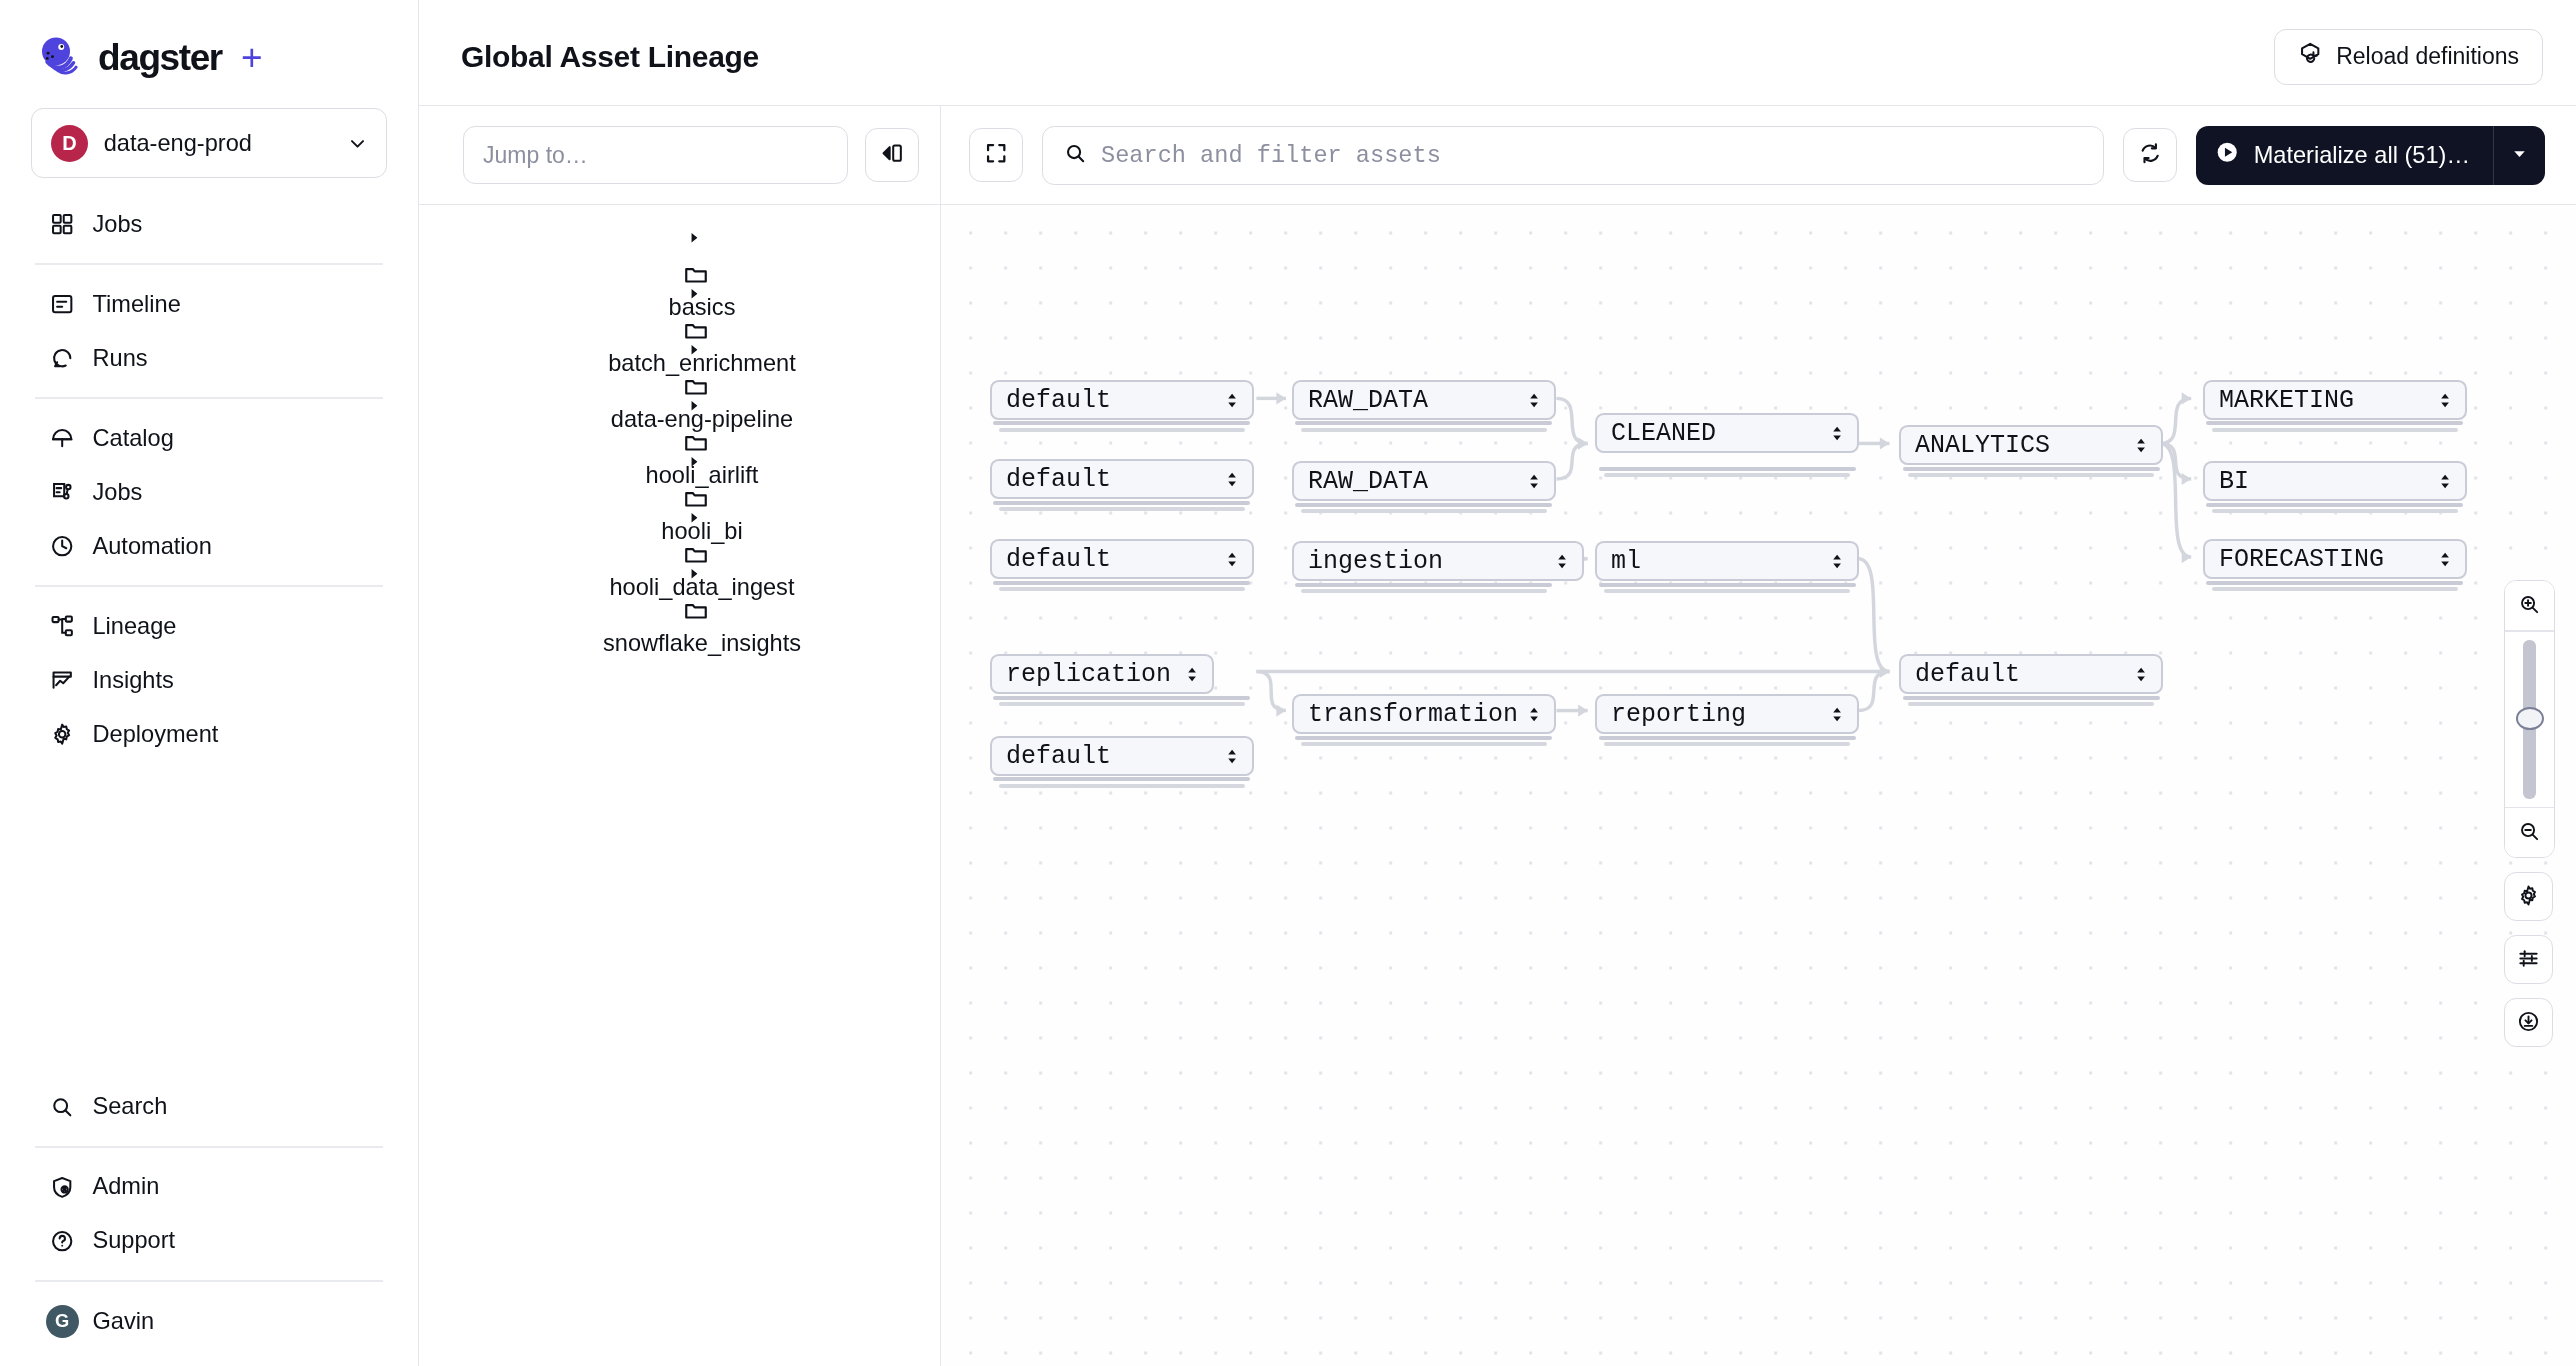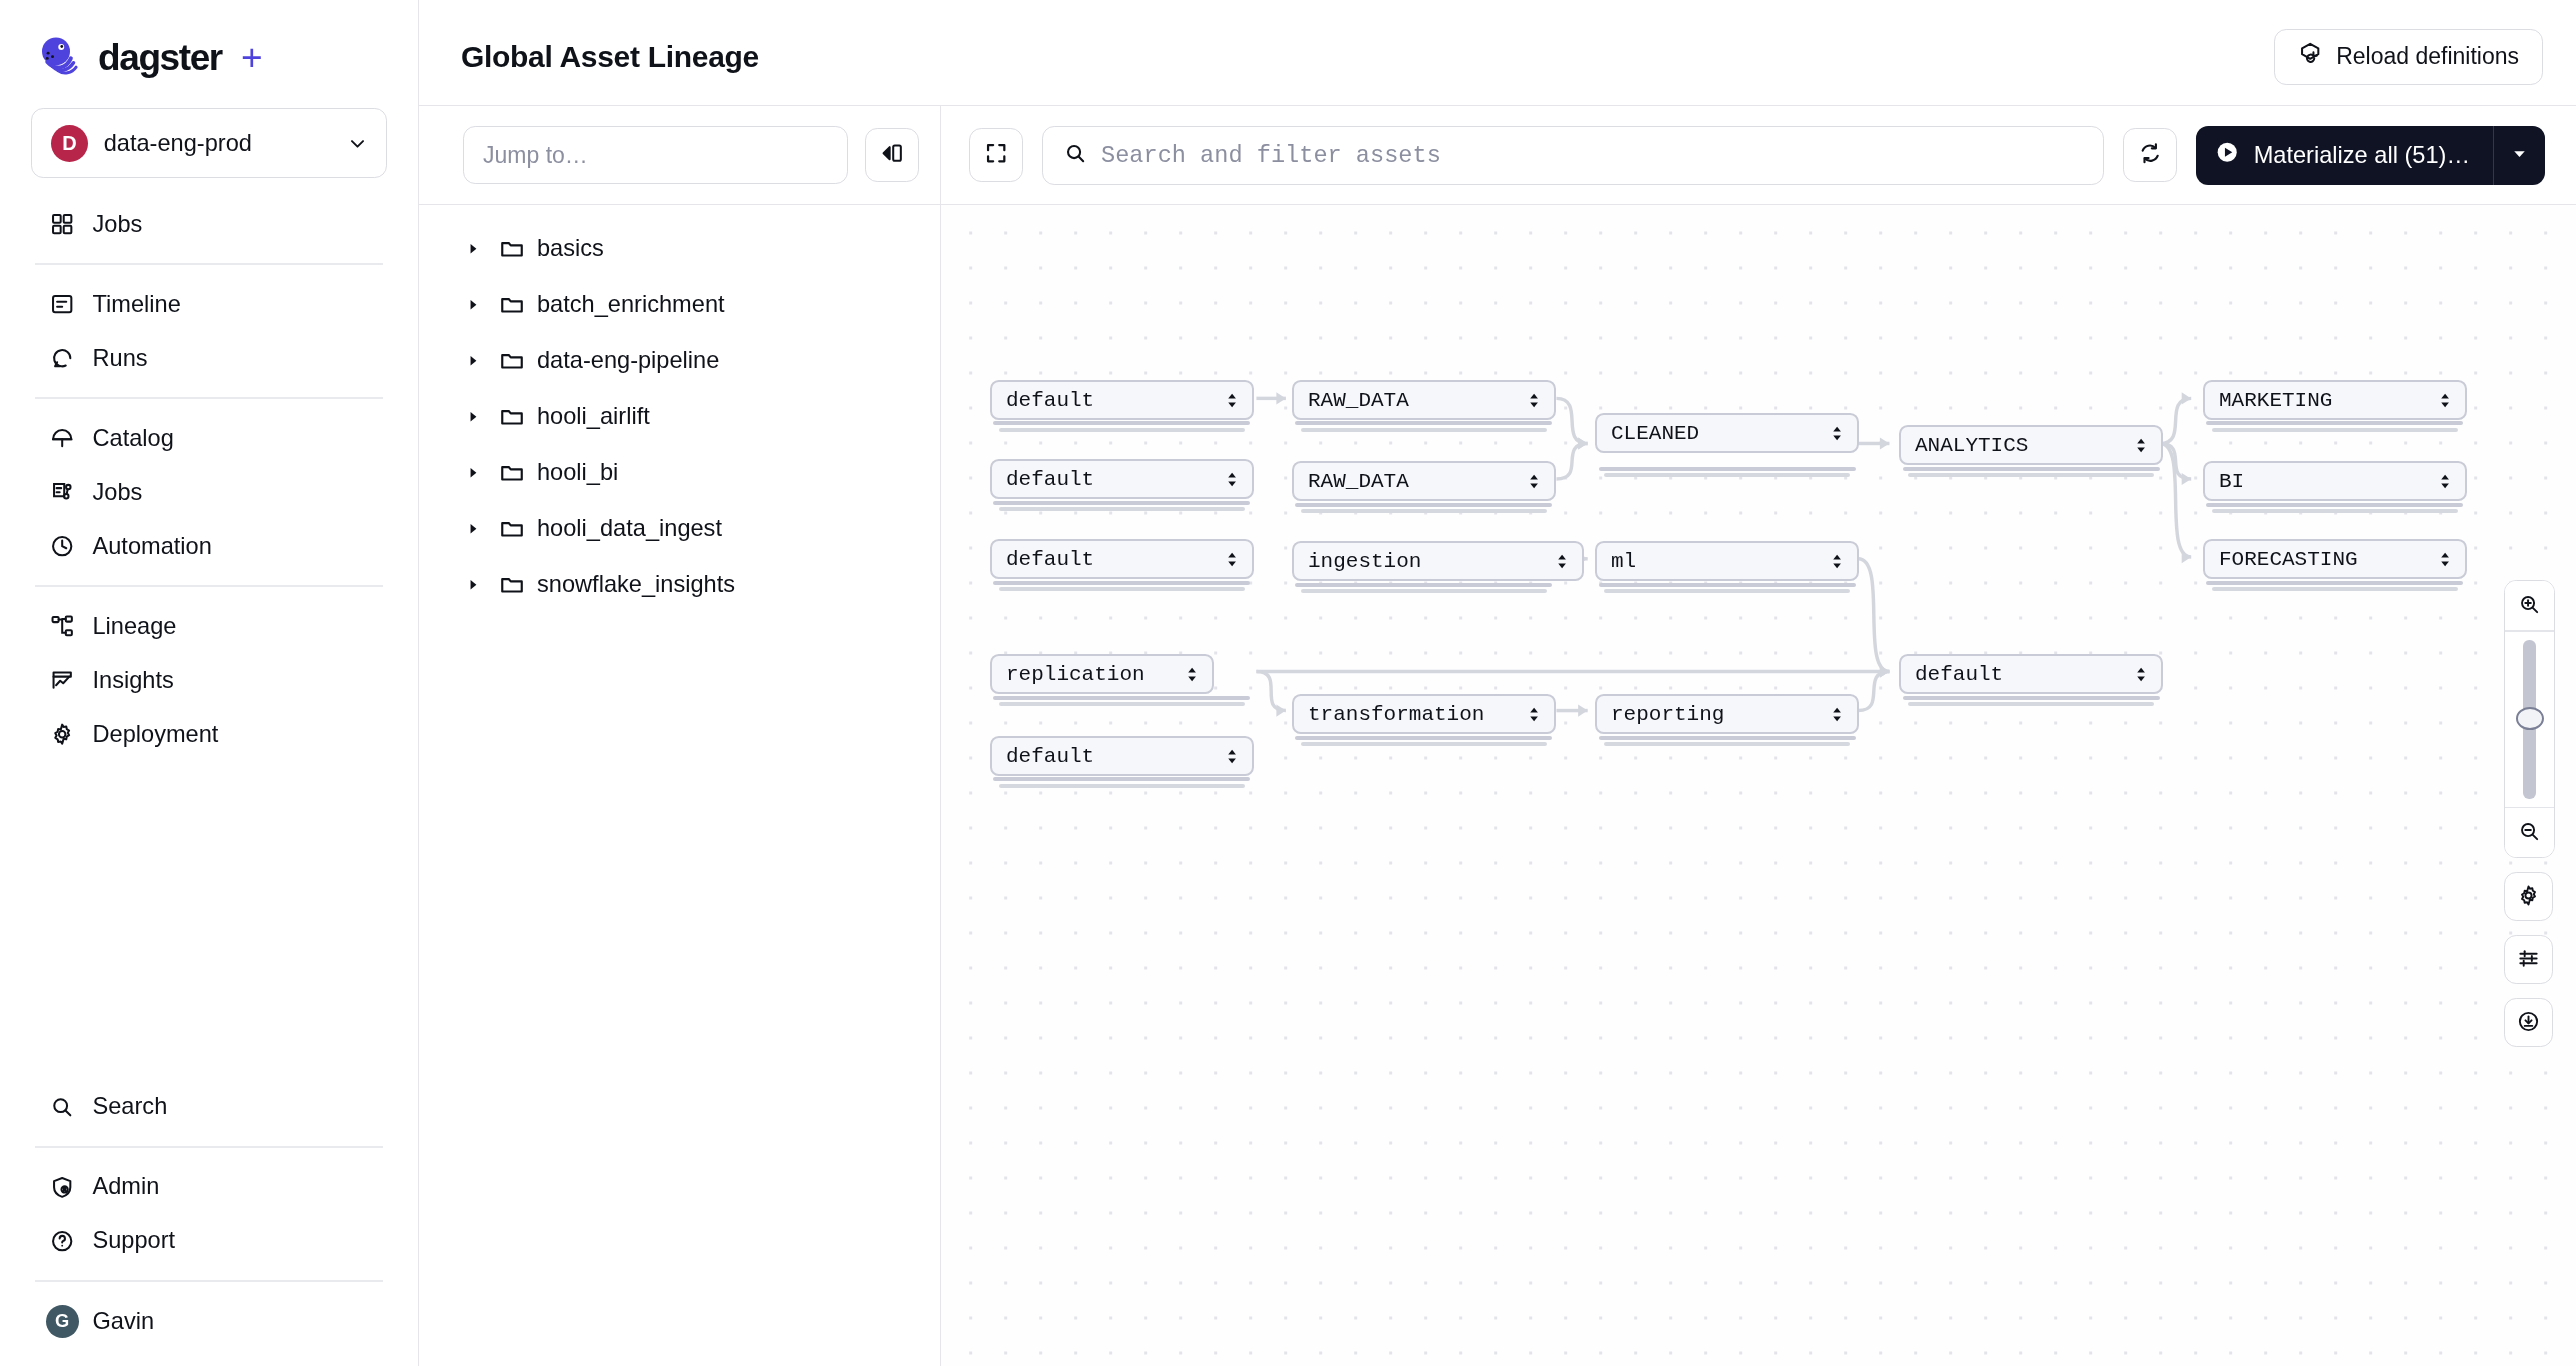--- a/index.html
+++ b/index.html
@@ -143,21 +143,21 @@
   
   .body { flex: 1; display: flex; min-height: 0; }
   .tree {
     width: 522px; flex: 0 0 522px;
     border-right: 1.7px solid #e6e6ea;
     padding-top: 15.7px; background: #fff; overflow: hidden;
   }
   .tree-row {
     display: flex; align-items: center; gap: 0;
     height: 56px; padding-left: 45px; cursor: pointer;
-    font-size: 23.6px; color: #10121a;
+    font-size: 23.6px; color: #10121a; flex-direction: column;
   }
   .tree-caret { width: 35px; flex: 0 0 35px; display:flex; align-items:center; }
   .tree-folder { width: 38px; flex: 0 0 38px; display:flex; align-items:center; }
   .tree-label { white-space: nowrap; }
 
   
   .graph {
     flex: 1; position: relative; min-width: 0;
     background-color: #fefeff;
     background-image: radial-gradient(#e3e4ea 1.7px, transparent 1.7px);
@@ -170,21 +170,21 @@
   .node {
     position: absolute;
     height: 40px;
     border: 2.6px solid #c9cbd6;
     border-radius: 8.7px;
     background: #f6f7fa;
     display: flex; align-items: center;
     padding: 0 12.2px 0 14px;
     cursor: pointer;
     font-family: "Liberation Mono", monospace;
-    font-size: 21px; color: #10121a;
+    font-size: 25px; color: #10121a;
     z-index: 3;
   }
   .node-label { flex: 1; white-space: nowrap; overflow: hidden; }
   .node-stepper { width: 15.7px; flex: 0 0 15.7px; display:flex; align-items:center; justify-content:center; }
   
   .node-stack1, .node-stack2 {
     position: absolute; height: 3.5px; background: #c9cbd6;
     border-radius: 2.6px; z-index: 2;
   }
 

